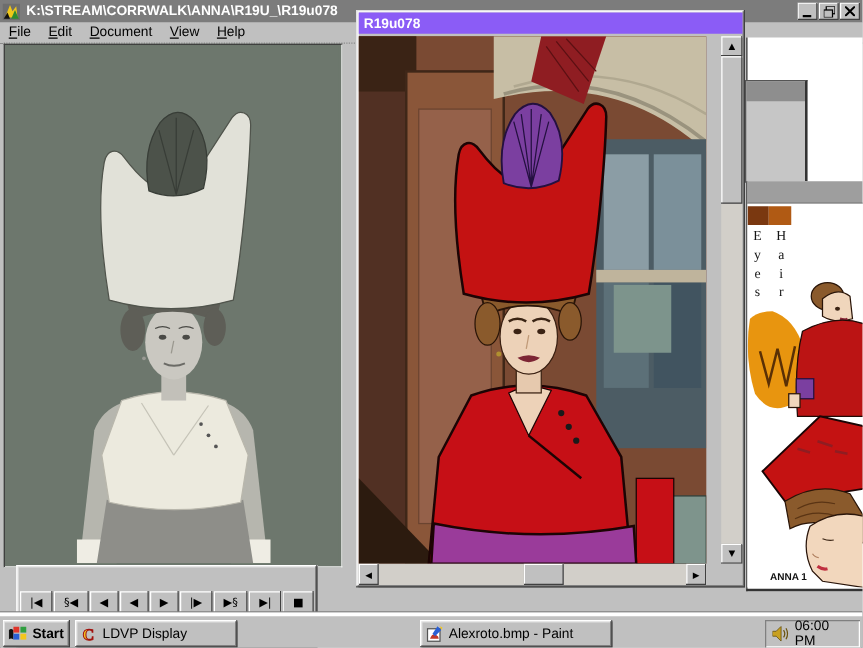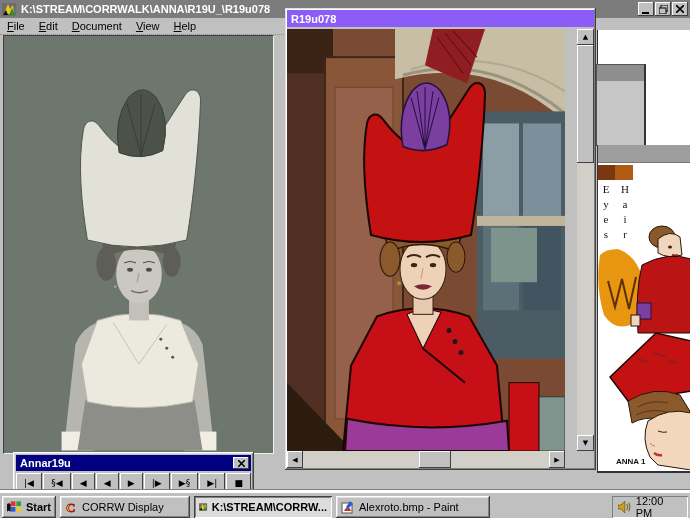--- a/index.html
+++ b/index.html
@@ -281,28 +281,20 @@
         </div>
       <div class="hthumb raised-thin"></div>
       <div class="sbtn raised-thin" style="right:0;top:0;width:16px;height:17px;">
           <span>▶</span>
         </div>
     </div>
     <div class="scorner"></div>
   </div>
 
   <div class="player raised">
-    <div class="player-title">
-      <span>Annar19u</span>
-      <span class="player-close raised-thin">
-        <svg width="7" height="7" viewBox="0 0 8 8">
-          <path d="M0 0 L8 8 M8 0 L0 8" stroke="#000" stroke-width="1.8"></path>
-        </svg>
-      </span>
-    </div>
     <div class="player-row">
       <div class="mbtn raised-thin">
           <span>|◀</span>
         </div>
       <div class="mbtn raised-thin">
           <span>§◀</span>
         </div>
       <div class="mbtn raised-thin">
           <span>◀</span>
         </div>
@@ -335,42 +327,33 @@
         <rect x="10" y="1" width="5" height="5" fill="#2f9e3f"></rect>
         <rect x="4" y="7" width="5" height="5" fill="#2a5fd4"></rect>
         <rect x="10" y="7" width="5" height="5" fill="#f3c61d"></rect>
       </svg>
       <span>Start</span>
     </div>
     <div class="tbtn raised" style="left:60px;width:130px;">
       <svg width="13" height="13" viewBox="0 0 13 13">
         <text x="1" y="11" font-size="13" font-weight="bold" fill="#f3c11a" stroke="#a01010" stroke-width="0.8" font-family="Liberation Serif, serif">C</text>
       </svg>
-      <span>CORRW Display</span>
-    </div>
-    <div class="tbtn active bold" style="left:194px;width:138px;">
-      <svg width="14" height="14" viewBox="0 0 15 15">
-        <rect x="0" y="1" width="14" height="13" fill="#6d6d6d"></rect>
-        <path d="M2 12 L6 2 L8 7 L11 3 L12 12 Z" fill="#f0c818"></path>
-        <path d="M7 13 L10 6 L13 13 Z" fill="#2e8b2e"></path>
-        <path d="M1 13 L4 8 L6 13 Z" fill="#111"></path>
-      </svg>
-      <span>K:\STREAM\CORRW...</span>
+      <span>LDVP Display</span>
     </div>
     <div class="tbtn raised" style="left:336px;width:154px;">
       <svg width="14" height="14" viewBox="0 0 14 14">
         <rect x="1" y="3" width="10" height="10" fill="#fff" stroke="#555"></rect>
         <path d="M3 11 Q5 6 8 8 Q10 9 10 11 Z" fill="#c0392b"></path>
         <path d="M9 1 L12 4 L7 9 L5 7 Z" fill="#2a5fd4"></path>
         <path d="M12 4 L13 2 L11 1 Z" fill="#f3c61d"></path>
       </svg>
       <span>Alexroto.bmp - Paint</span>
     </div>
     <div class="tray sunken">
       <svg width="13" height="12" viewBox="0 0 13 12">
         <path d="M0 4 L3 4 L7 0 L7 12 L3 8 L0 8 Z" fill="#c8a020" stroke="#6b5410" stroke-width="0.7"></path>
         <path d="M9 3 Q11 6 9 9 M11 1.5 Q13.5 6 11 10.5" stroke="#6b5410" fill="none"></path>
       </svg>
-      <span>12:00 PM</span>
+      <span>06:00 PM</span>
     </div>
   </div>
 
 </div>
 
 </body></html>

